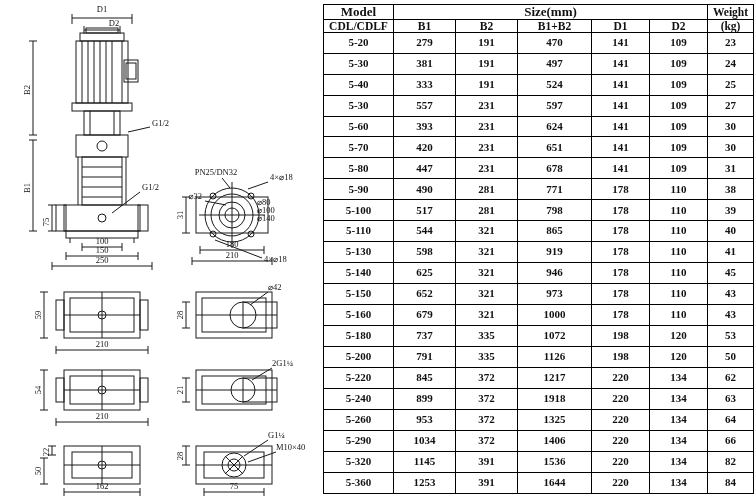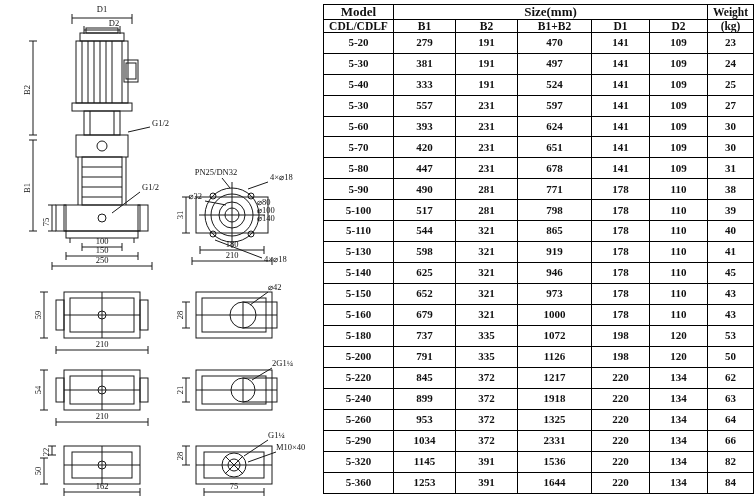--- a/index.html
+++ b/index.html
@@ -497,21 +497,21 @@
             <td>372</td>
             <td>1325</td>
             <td>220</td>
             <td>134</td>
             <td>64</td>
           </tr>
           <tr>
             <td class="model">5-290</td>
             <td>1034</td>
             <td>372</td>
-            <td>2331</td>
+            <td>1406</td>
             <td>220</td>
             <td>134</td>
             <td>66</td>
           </tr>
           <tr>
             <td class="model">5-320</td>
             <td>1145</td>
             <td>391</td>
             <td>1536</td>
             <td>220</td>

